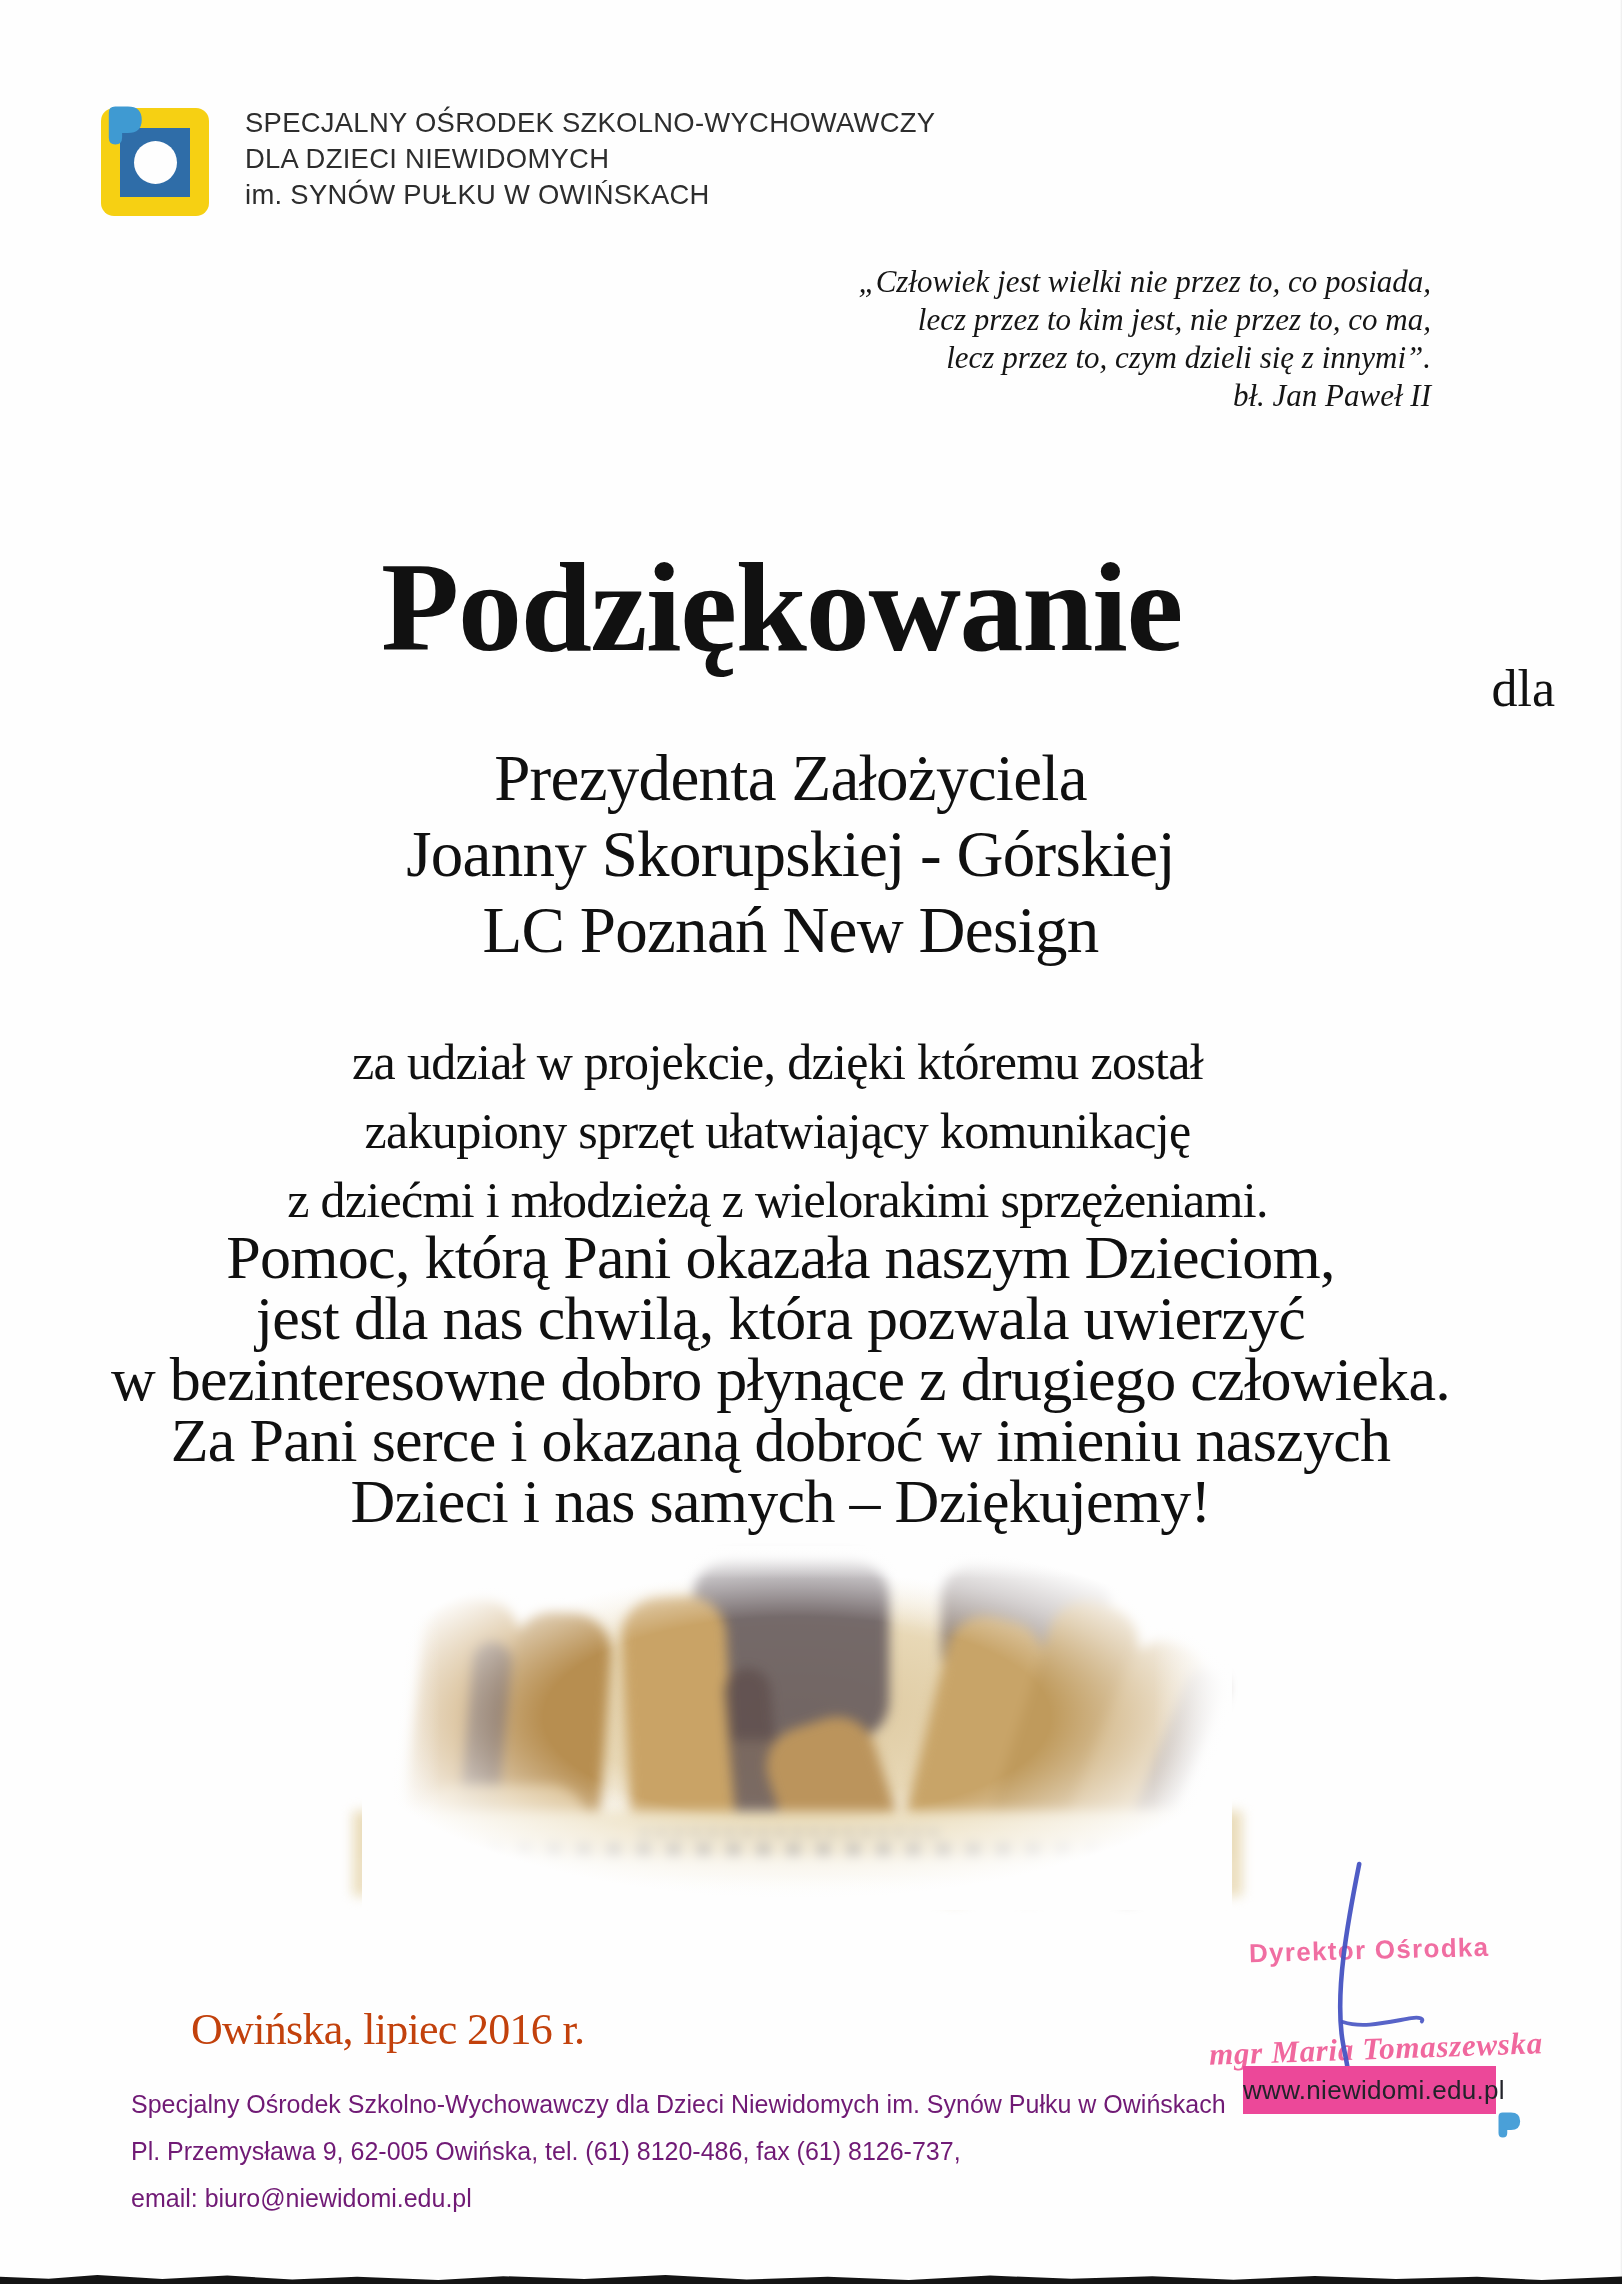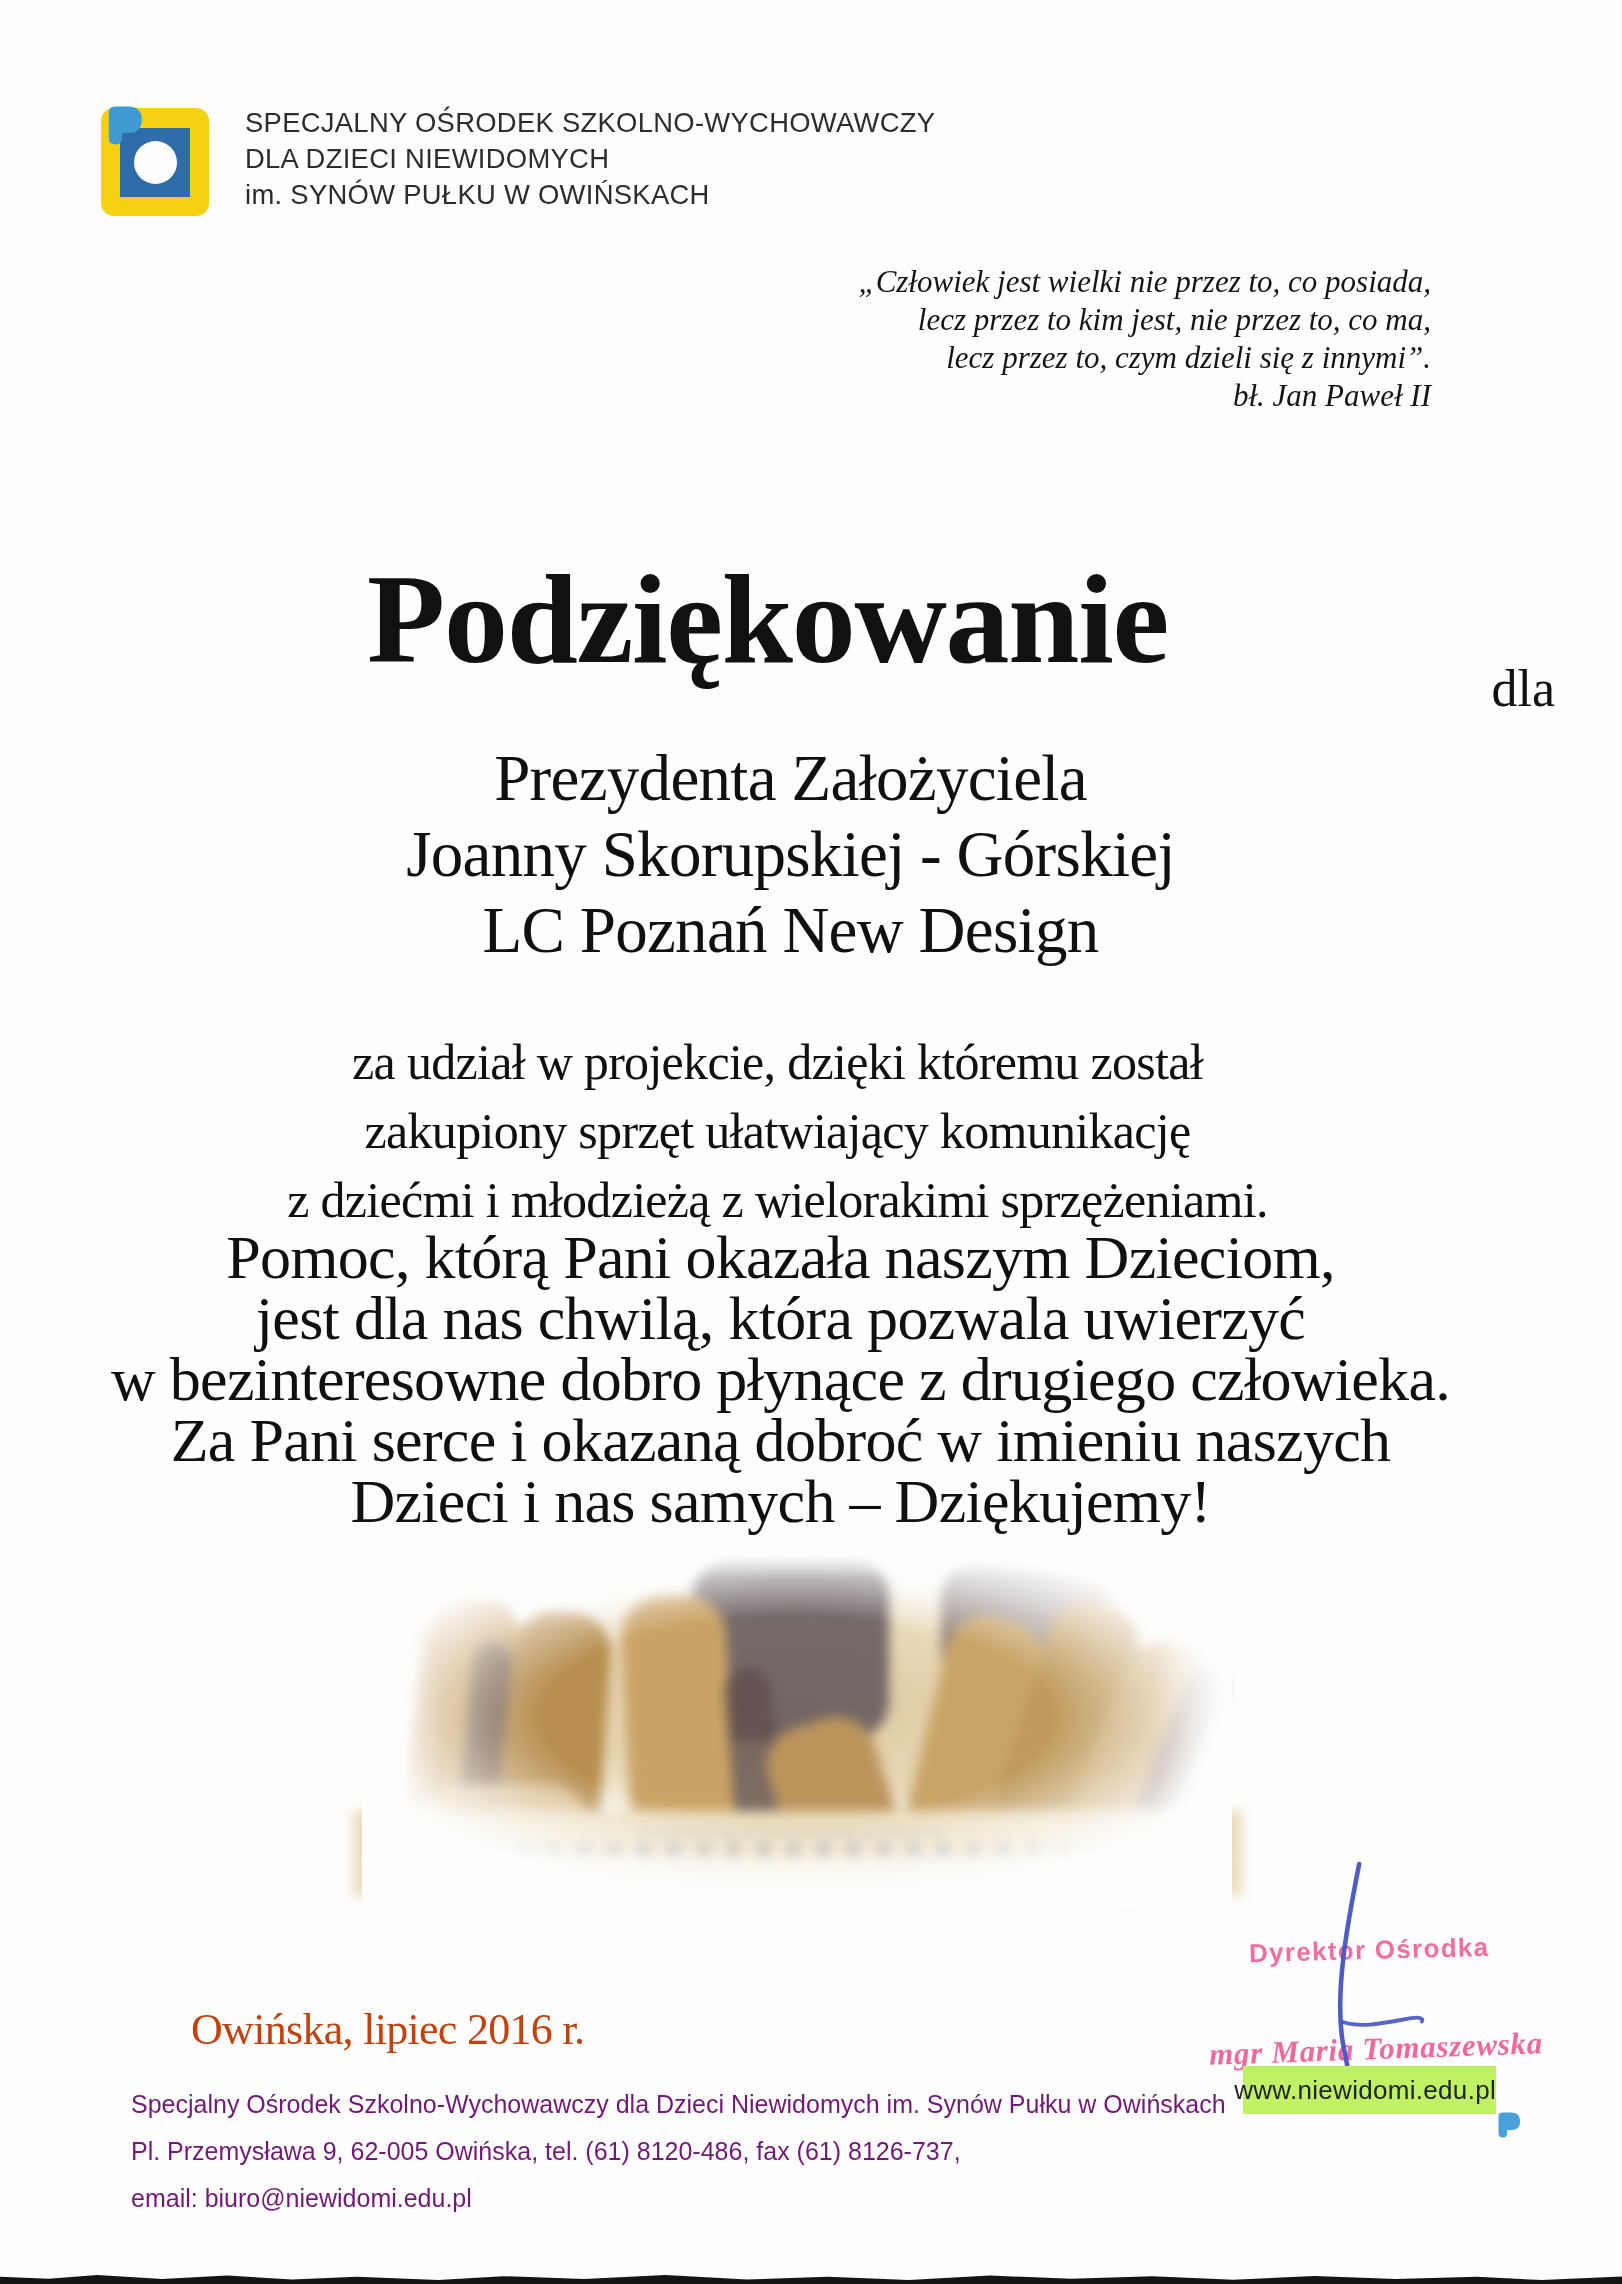--- a/index.html
+++ b/index.html
@@ -20,23 +20,23 @@
     font-family:"Liberation Sans", sans-serif;
     font-size:27.4px;line-height:36px;color:#2d2d2d;letter-spacing:0.3px;
   }
   
   .quote{
     position:absolute;right:192px;top:263px;text-align:right;
     font-style:italic;font-size:31px;line-height:38px;color:#151515;
   }
   
   .title{
-    position:absolute;left:0;top:549px;width:1535px;margin:0;
+    position:absolute;left:0;top:537px;width:1535px;margin:0;
     text-align:center;font-weight:700;font-size:128px;line-height:1.1;
-    color:#111;letter-spacing:-1.3px;
+    color:#111;letter-spacing:-1.3px;padding-left:14px;
   }
   .subtitle{
     position:absolute;left:0;top:659px;width:1555px;
     text-align:right;font-size:52px;color:#111;
   }
   .recipient{
     position:absolute;left:0;top:740px;width:1581px;text-align:center;
     font-size:65px;line-height:76px;color:#101010;letter-spacing:-0.7px;
   }
   .para1{
@@ -70,21 +70,21 @@
   }
   .stamp-line2{
     position:absolute;left:1209px;top:2031px;
     font-style:italic;font-weight:700;font-size:31px;letter-spacing:0.7px;
     color:#ee4f8e;opacity:.85;transform:rotate(-2deg);
   }
   .signature{position:absolute;left:1297px;top:1851px;width:144px;height:248px;}
   
   .banner{
     position:absolute;left:1243px;top:2066px;width:253px;height:48px;
-    background:#bef264;display:flex;align-items:center;justify-content:flex-end;
+    background:#ec4899;display:flex;align-items:center;justify-content:flex-start;
   }
   .banner span{
     font-family:"Liberation Sans", sans-serif;font-size:26px;color:#22232a;letter-spacing:0.3px;
   }
   .banner-p{position:absolute;left:1496px;top:2110px;width:25px;height:30px;}
   
   .footer{
     position:absolute;left:131px;top:2081px;
     font-family:"Liberation Sans", sans-serif;
     font-size:25px;line-height:47px;color:#701a75;

